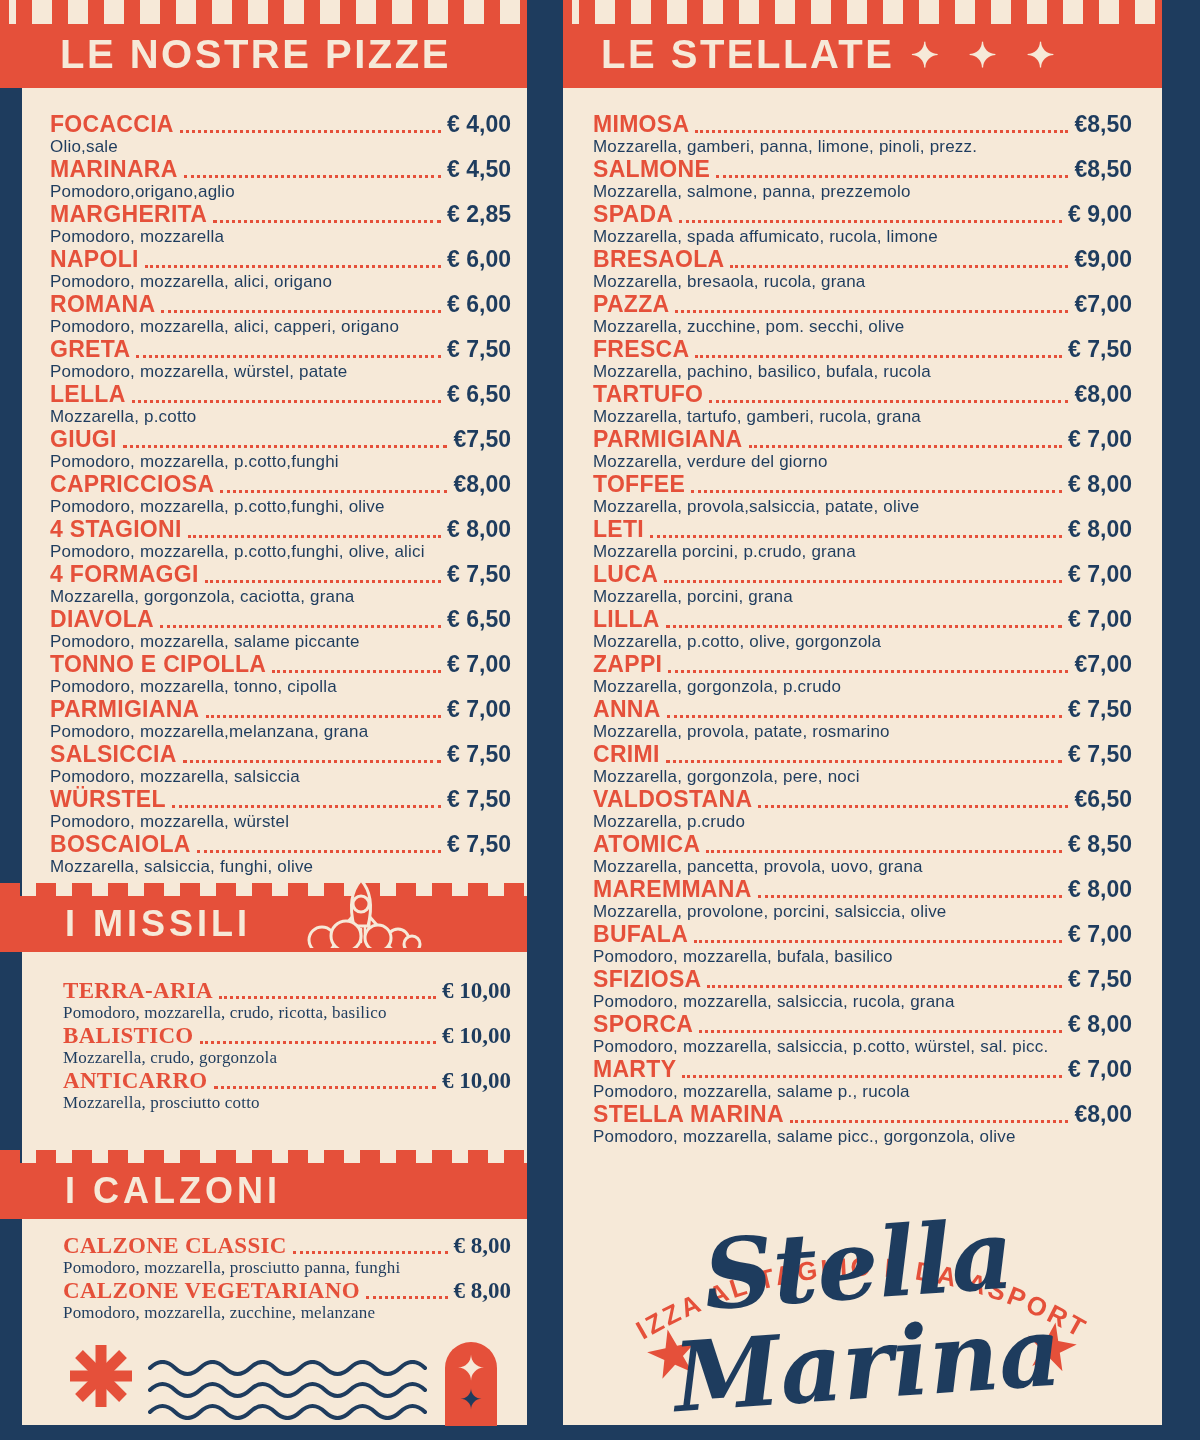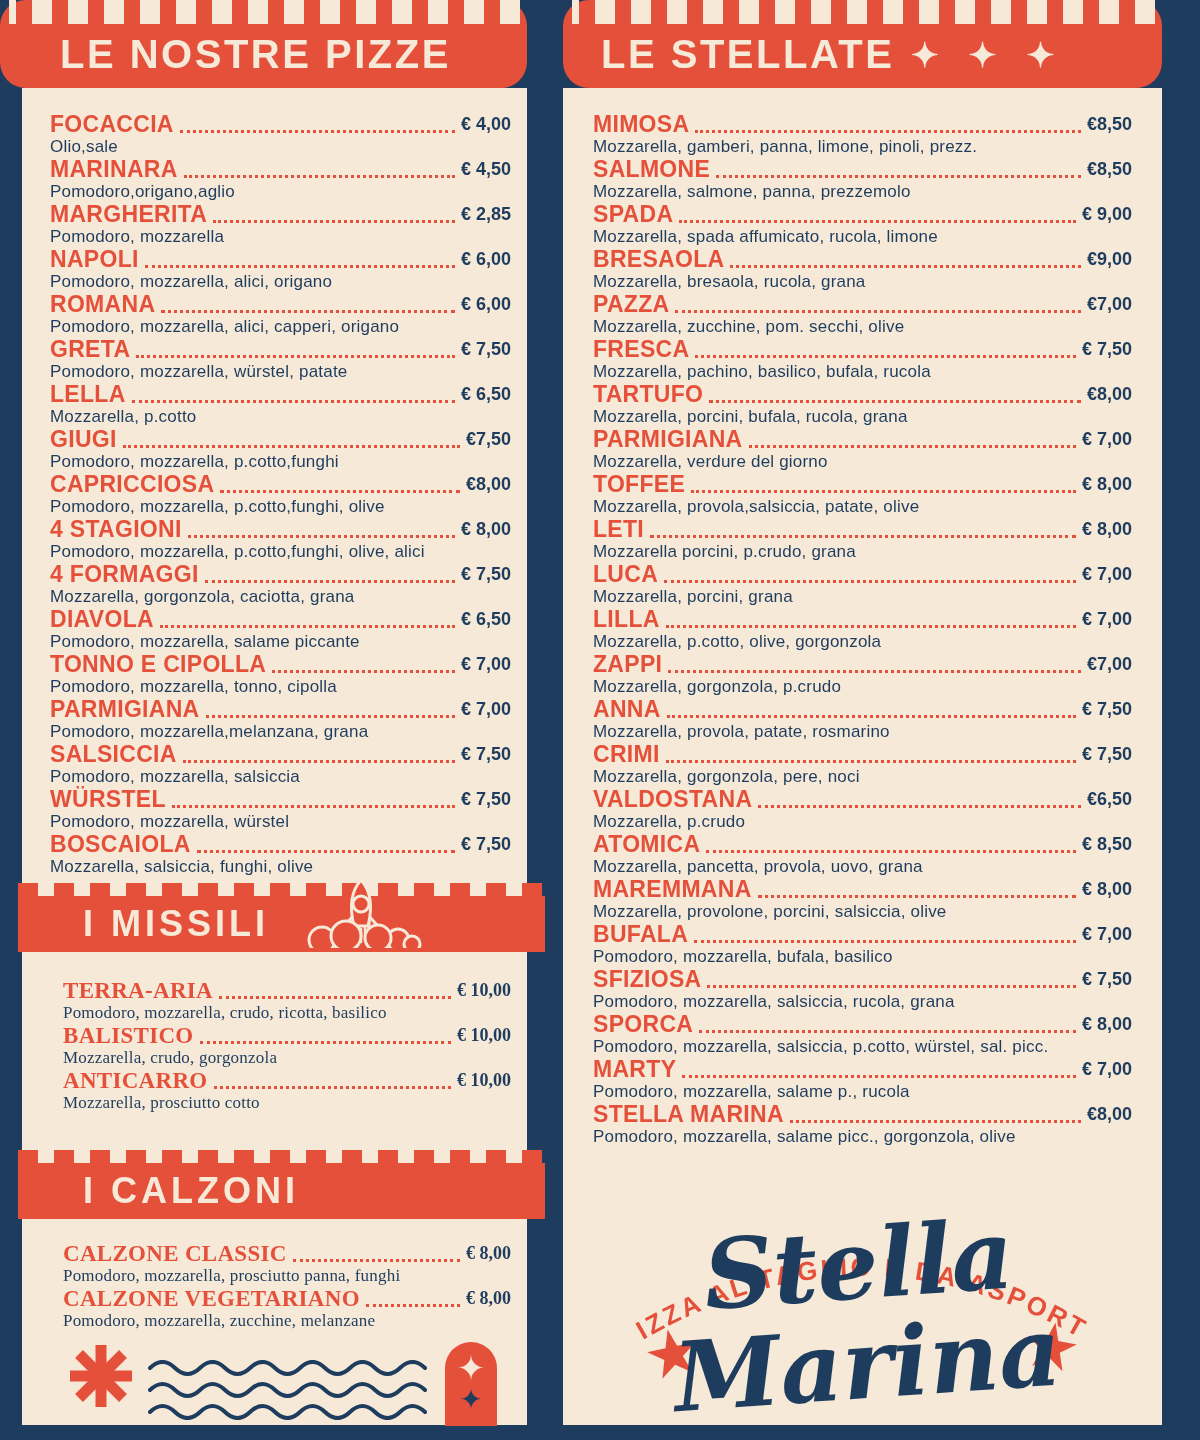--- a/index.html
+++ b/index.html
@@ -8,46 +8,46 @@
     --cream:#f6e9d8;
   }
   *{margin:0;padding:0;box-sizing:border-box;}
   body{background:var(--navy);font-family:"Liberation Sans",sans-serif;}
   #canvas{position:relative;width:1200px;height:1440px;background:var(--navy);overflow:hidden;}
 
   
   .left-region{position:absolute;left:0;top:0;width:527px;height:1440px;}
   .right-region{position:absolute;left:563px;top:0;width:599px;height:1440px;}
 
-  .band{position:absolute;top:0;left:0;right:0;height:88px;background:var(--red);border-radius:26px;}
+  .band{position:absolute;top:0;left:0;right:0;height:88px;background:var(--red);}
   .comb{position:absolute;top:0;left:0;right:0;height:24px;
         background:repeating-linear-gradient(90deg,transparent 0 16px,var(--cream) 16px 36px);
         background-position-x:16px;}
   .band-title{position:absolute;left:60px;top:32px;font-size:40px;line-height:44px;font-weight:bold;
               letter-spacing:2.5px;color:var(--cream);white-space:nowrap;}
   .band-title.stellate{left:38px;}
   .sparkles{font-size:34px;letter-spacing:10px;margin-left:16px;vertical-align:1px;}
 
   .card{position:absolute;top:88px;bottom:15px;background:var(--cream);}
   .card.left{left:22px;right:0;}
   .card.right{left:0;right:0;}
 
   .list{padding:24px 16px 0 28px;}
   .list.right-list{padding:24px 30px 0 30px;}
   .list.sub{padding-top:30px;font-family:Liberation Serif, serif;}
 
   .item{margin-bottom:1px;}
   .item-top{display:flex;align-items:flex-end;}
   .item-name{font-weight:bold;color:var(--red);font-size:23px;line-height:25px;letter-spacing:.3px;white-space:nowrap;}
   .leader{flex:1;border-bottom:3px dotted var(--red);margin:0 6px 4px 6px;min-width:12px;}
-  .item-price{font-weight:bold;color:var(--navy);font-size:18px;line-height:25px;white-space:nowrap;}
+  .item-price{font-weight:bold;color:var(--navy);font-size:23px;line-height:25px;white-space:nowrap;}
   .item-desc{color:var(--navy);font-size:17px;line-height:19px;letter-spacing:.2px;}
 
   
-  .banner{position:absolute;left:0;width:527px;margin-left:18px;}
+  .banner{position:absolute;left:0;width:527px;}
   .banner .teeth{height:13px;background:repeating-linear-gradient(90deg,var(--red) 0 20px,transparent 20px 36px);}
   .banner .banner-body{height:56px;background:var(--red);display:flex;align-items:center;padding-left:65px;}
   .banner-title{font-size:36px;font-weight:bold;letter-spacing:4px;color:var(--cream);white-space:nowrap;}
   #banner-missili{top:883px;}
   #banner-calzoni{top:1150px;}
 
   .rocket{position:absolute;left:298px;top:876px;z-index:3;}
 
   
   .deco-asterisk{position:absolute;left:68px;top:1343px;}
@@ -289,21 +289,21 @@
     <div class="item-top">
       <span class="item-name">ANTICARRO</span>
       <span class="leader"></span>
       <span class="item-price">€ 10,00</span>
     </div>
     <div class="item-desc">Mozzarella, prosciutto cotto</div>
   </div>
 </div>
     </div>
     <div style="position:absolute;left:35px;top:1219px;right:0;">
-      <div class="list sub" id="list-calzoni" style="padding-top:22px;">
+      <div class="list sub" id="list-calzoni" style="padding-top:14px;">
   <div class="item">
     <div class="item-top">
       <span class="item-name">CALZONE CLASSIC</span>
       <span class="leader"></span>
       <span class="item-price">€ 8,00</span>
     </div>
     <div class="item-desc">Pomodoro, mozzarella, prosciutto panna, funghi</div>
   </div>
 
   <div class="item">
@@ -394,21 +394,21 @@
     </div>
     <div class="item-desc">Mozzarella, pachino, basilico, bufala, rucola</div>
   </div>
 
   <div class="item">
     <div class="item-top">
       <span class="item-name">TARTUFO</span>
       <span class="leader"></span>
       <span class="item-price">€8,00</span>
     </div>
-    <div class="item-desc">Mozzarella, porcini, bufala, rucola, grana</div>
+    <div class="item-desc">Mozzarella, tartufo, gamberi, rucola, grana</div>
   </div>
 
   <div class="item">
     <div class="item-top">
       <span class="item-name">PARMIGIANA</span>
       <span class="leader"></span>
       <span class="item-price">€ 7,00</span>
     </div>
     <div class="item-desc">Mozzarella, verdure del giorno</div>
   </div>

